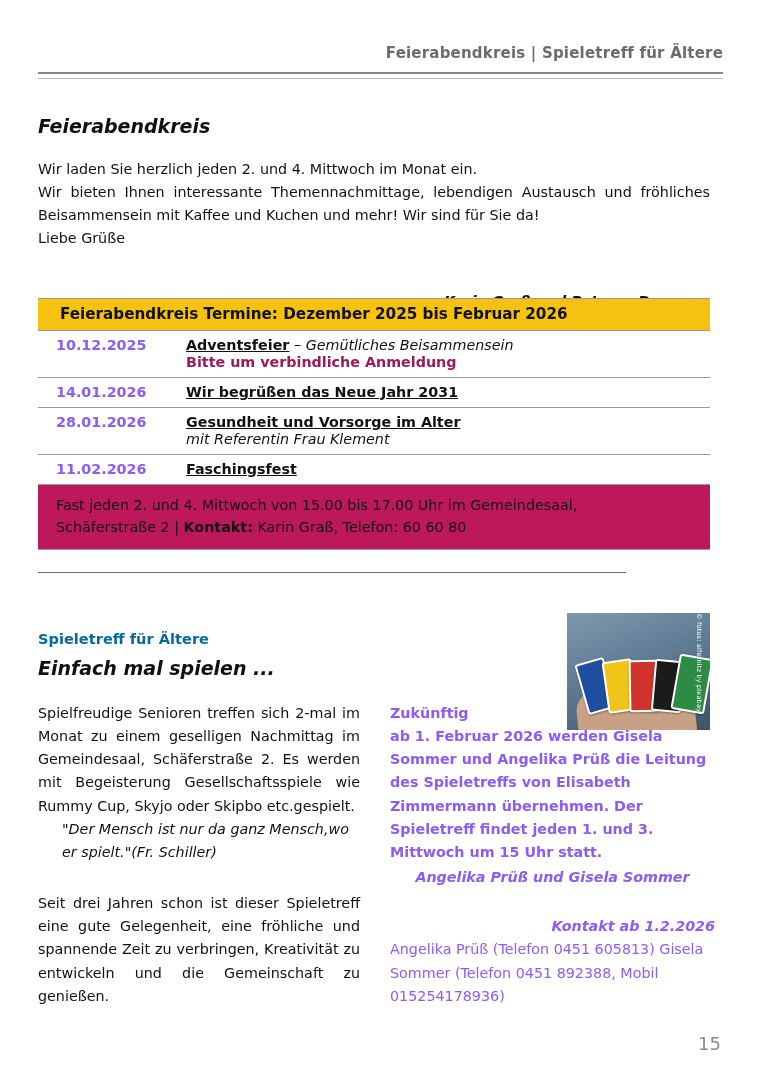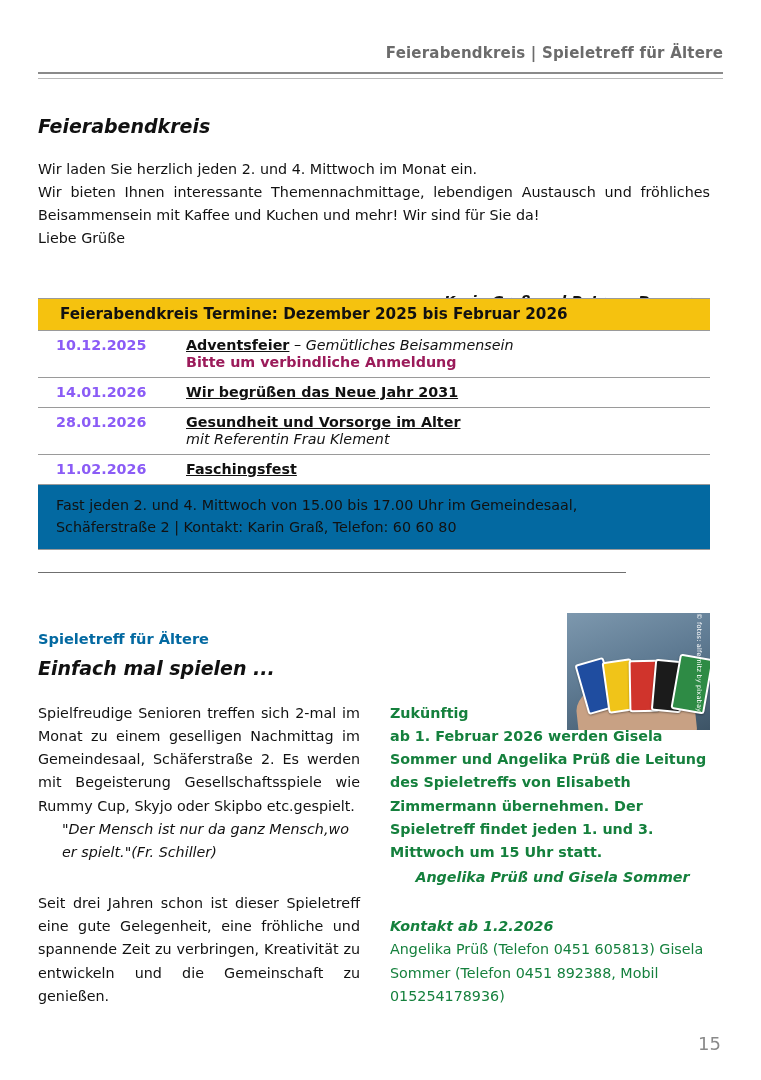--- a/index.html
+++ b/index.html
@@ -141,29 +141,29 @@
     color: #9b1b5a;
     font-weight: bold;
     margin-top: 1px;
   }
   .desc .sub {
     display: block;
     font-style: italic;
     margin-top: 1px;
   }
   .table-foot {
-    background: #0369a1;
+    background: #be185d;
     padding: 9px 14px 11px 18px;
     font-size: 14.3px;
     line-height: 1.55;
     color: #111;
     border-bottom: 1px solid #9a9a9a;
   }
   .table-foot b {
-    font-weight: normal;
+    font-weight: bold;
   }
 
   .divider {
     position: absolute;
     top: 572px;
     left: 38px;
     width: 588px;
     height: 1px;
     background: #6f6f6f;
   }
@@ -251,32 +251,33 @@
   }
   .col-left .para2 { margin-top: 28px; }
 
   .col-right {
     position: absolute;
     top: 702px;
     left: 390px;
     width: 325px;
     font-size: 14.3px;
     line-height: 1.62;
-    color: #15803d;
+    color: #8b5cf6;
     font-weight: bold;
   }
   .col-right p { margin: 0; }
   .col-right .sig {
     font-style: italic;
     text-align: center;
     margin-top: 2px;
   }
   .col-right .contact-head {
     font-style: italic;
     margin-top: 26px;
+    text-align: right;
   }
   .col-right .contact-body {
     font-weight: normal;
     margin-top: 0;
   }
 
   .page-number {
     position: absolute;
     bottom: 26px;
     right: 40px;

